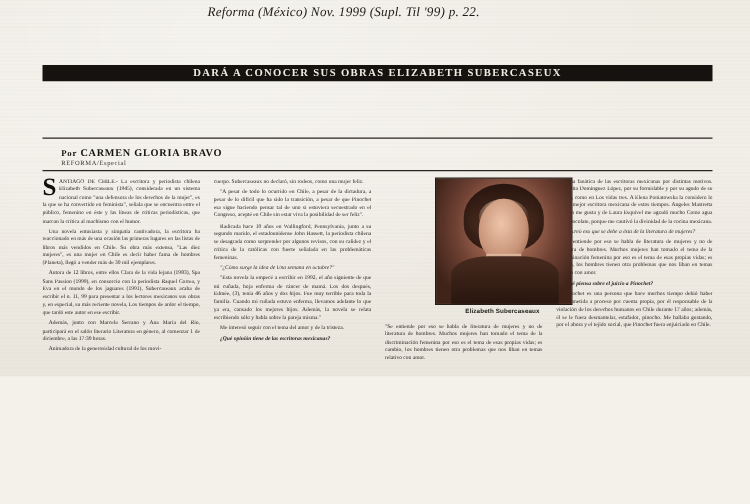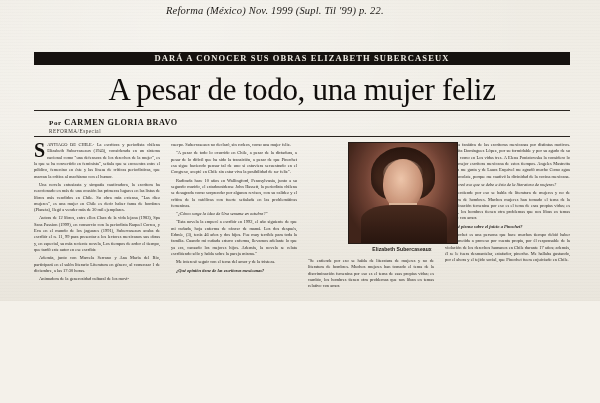--- a/index.html
+++ b/index.html
@@ -226,21 +226,20 @@
 <body>
 
 <div class="page">
   <div class="paper-texture"></div>
 
   <div class="citation">Reforma (México) Nov. 1999 (Supl. Til '99) p. 22.</div>
 
   <div class="kicker-bar">DARÁ A CONOCER SUS OBRAS ELIZABETH SUBERCASEUX</div>
 
   <div class="rule rule-top"></div>
-  <div class="headline">A pesar de todo, una mujer feliz</div>
 
   <div class="byline">
     <span class="por">Por</span>
     <span>CARMEN GLORIA BRAVO</span>
   </div>
   <div class="byline-sub">REFORMA/Especial</div>
   <div class="rule rule-bottom"></div>
 
   <div class="columns">
 

